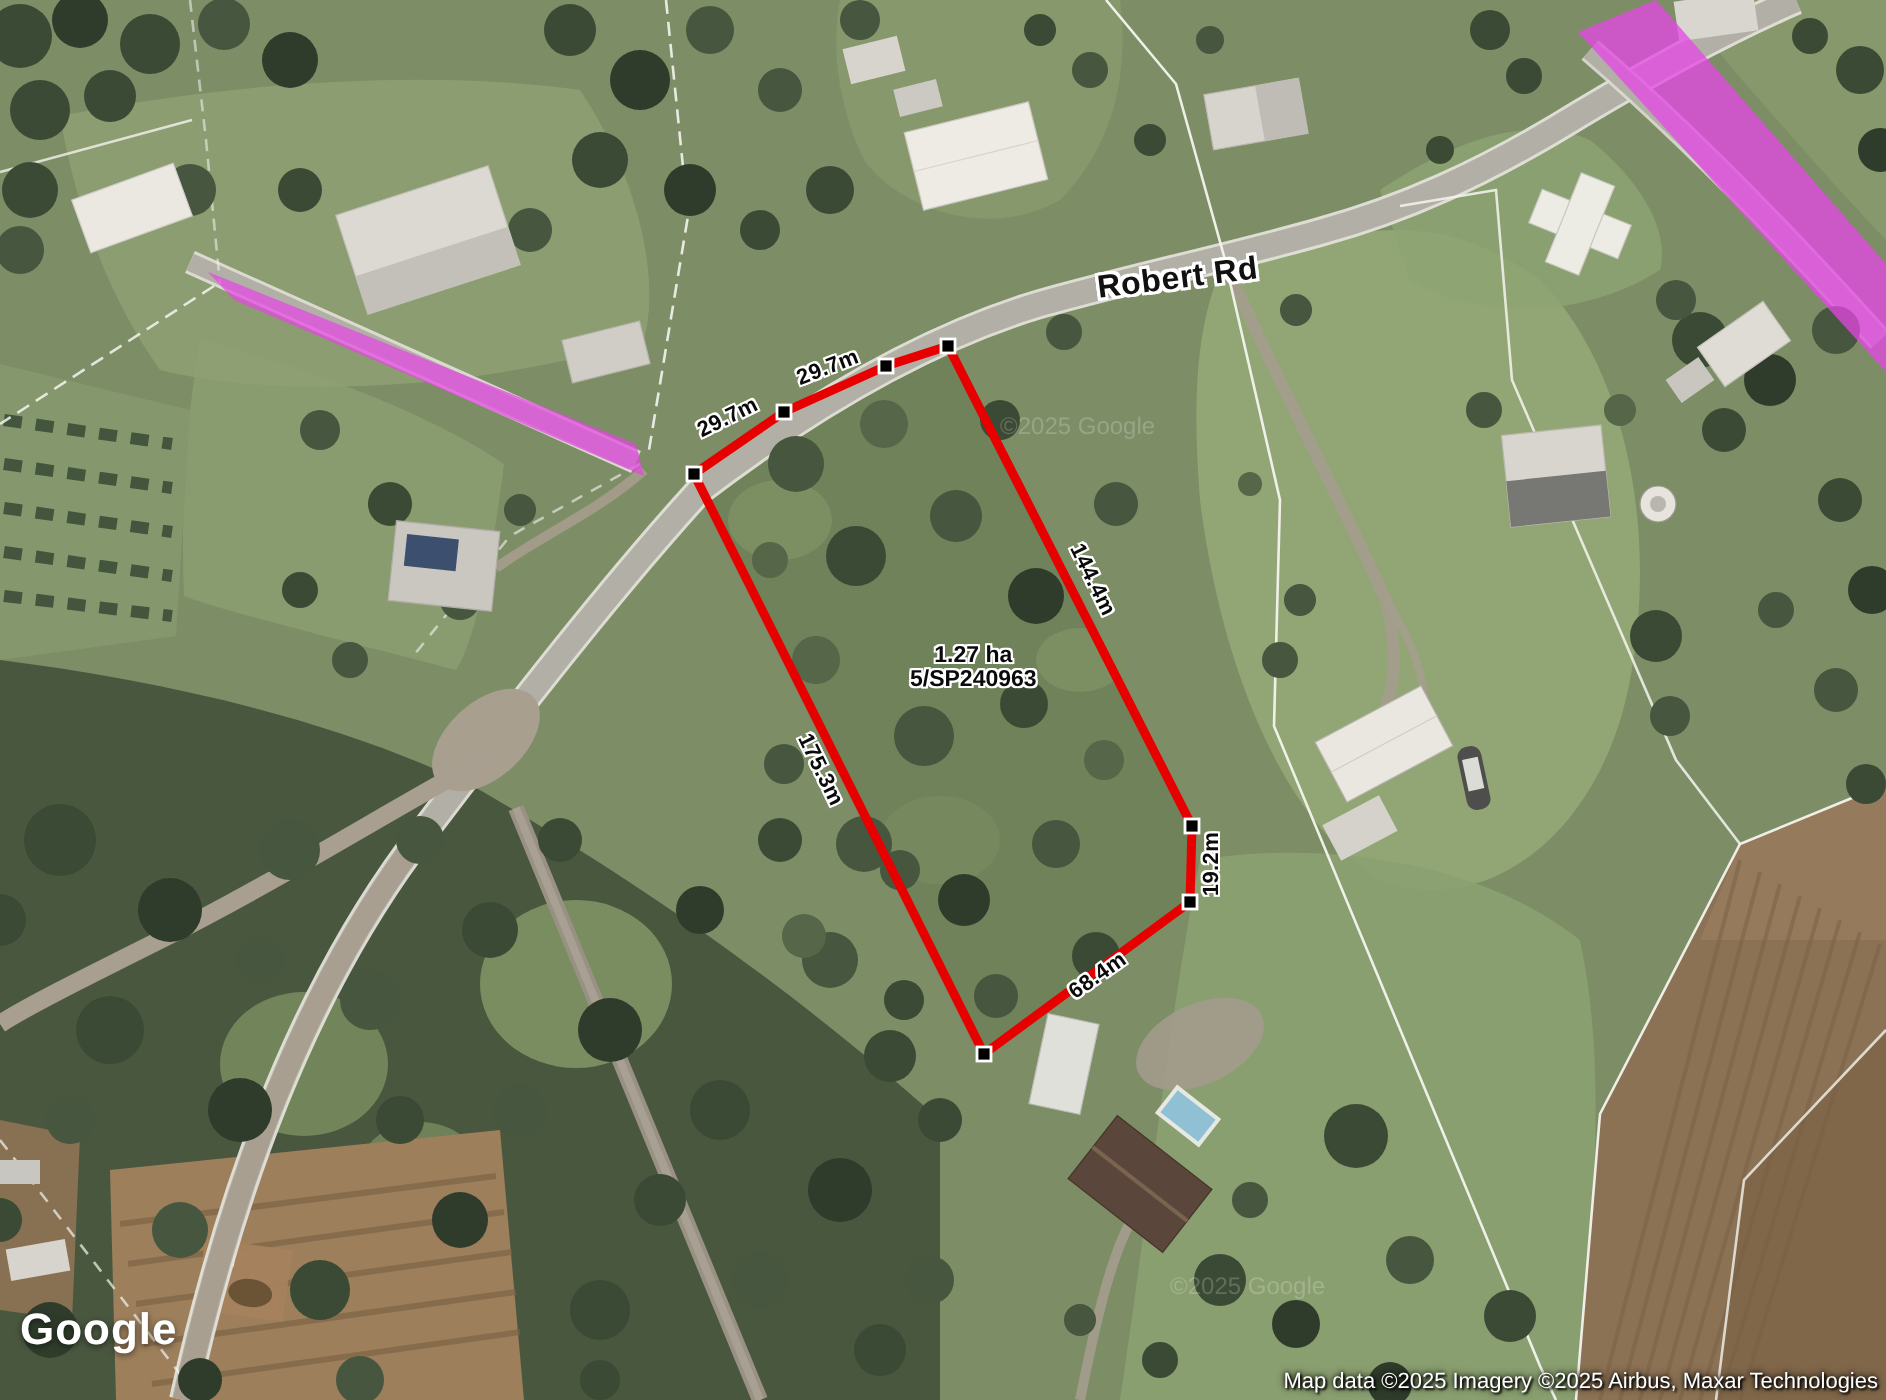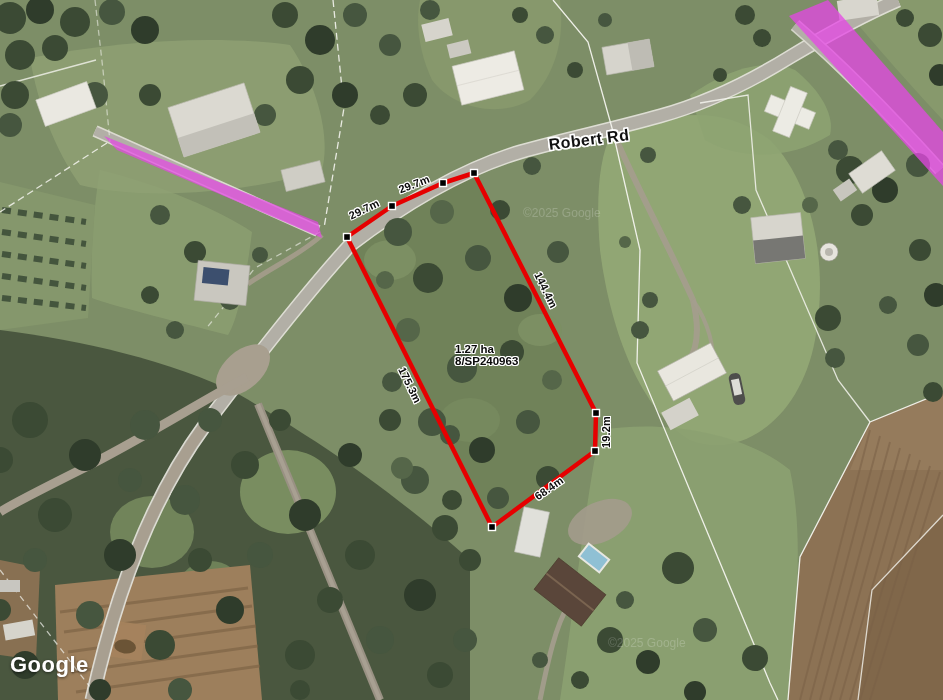--- a/index.html
+++ b/index.html
@@ -9,45 +9,46 @@
   }
   #map svg{position:absolute;left:0;top:0;display:block;}
   .mlabel{
     position:absolute;white-space:nowrap;
     font:bold 11px "Liberation Sans",sans-serif;color:#0a0a0a;letter-spacing:.2px;
     transform:translate(-50%,-50%) rotate(var(--r,0deg));
     text-shadow:-1px -1px 0 #fff,1px -1px 0 #fff,-1px 1px 0 #fff,1px 1px 0 #fff,
                  0 -1px 0 #fff,0 1px 0 #fff,-1px 0 0 #fff,1px 0 0 #fff;
   }
   .area-block{
-    position:absolute;left:455px;top:343px;line-height:10.5px;
+    position:absolute;left:455px;top:322px;line-height:10.5px;
     font:bold 11.5px "Liberation Sans",sans-serif;color:#0a0a0a;
     text-shadow:-1px -1px 0 #fff,1px -1px 0 #fff,-1px 1px 0 #fff,1px 1px 0 #fff,
                  0 -1px 0 #fff,0 1px 0 #fff,-1px 0 0 #fff,1px 0 0 #fff;
+    text-align:center;
   }
   .roadname{
     position:absolute;left:589px;top:140px;white-space:nowrap;
     font:bold 16px "Liberation Sans",sans-serif;color:#111;letter-spacing:.4px;
     transform:translate(-50%,-50%) rotate(-7deg);
     text-shadow:-1.5px -1.5px 0 #fff,1.5px -1.5px 0 #fff,-1.5px 1.5px 0 #fff,1.5px 1.5px 0 #fff,
                  0 -1.5px 0 #fff,0 1.5px 0 #fff,-1.5px 0 0 #fff,1.5px 0 0 #fff;
   }
   .glogo{
     position:absolute;left:10px;bottom:22px;color:#fff;
     font:bold 22px "Liberation Sans",sans-serif;letter-spacing:.5px;
     text-shadow:0 1px 3px rgba(0,0,0,.55);
   }
   .attrib{
     position:absolute;right:4px;bottom:3px;color:#fff;
     font:11px "Liberation Sans",sans-serif;
     text-shadow:0 0 2px #000,0 0 4px rgba(0,0,0,.85),1px 1px 1px rgba(0,0,0,.8);
   }
   .wmark{
     position:absolute;color:rgba(255,255,255,.2);
-    font:12px "Liberation Sans",sans-serif;pointer-events:none;margin-left:23px;
+    font:12px "Liberation Sans",sans-serif;pointer-events:none;
   }
 </style>
 </head>
 <body>
 
 <div id="map">
 
   <svg width="943" height="700" viewBox="0 0 943 700">
 
     <rect x="0" y="0" width="943" height="700" fill="#7d8e67"></rect>
@@ -383,19 +384,20 @@
 
   <div class="mlabel" style="left:364px;top:209px;--r:-26deg;">29.7m</div>
   <div class="mlabel" style="left:414px;top:184px;--r:-21deg;">29.7m</div>
   <div class="mlabel" style="left:546px;top:290px;--r:64deg;">144.4m</div>
   <div class="mlabel" style="left:606px;top:432px;--r:-90deg;">19.2m</div>
   <div class="mlabel" style="left:549px;top:488px;--r:-35deg;">68.4m</div>
   <div class="mlabel" style="left:410px;top:385px;--r:64deg;">175.3m</div>
 
   <div class="area-block">
     <div>1.27 ha</div>
-    <div>8/SP240963</div>
+    <div>5/SP240963</div>
   </div>
 
   <div class="roadname">Robert Rd</div>
 
   <div class="glogo">Google</div>
+  <div class="attrib">Map data ©2025 Imagery ©2025 Airbus, Maxar Technologies</div>
 </div>
 
 </body></html>

